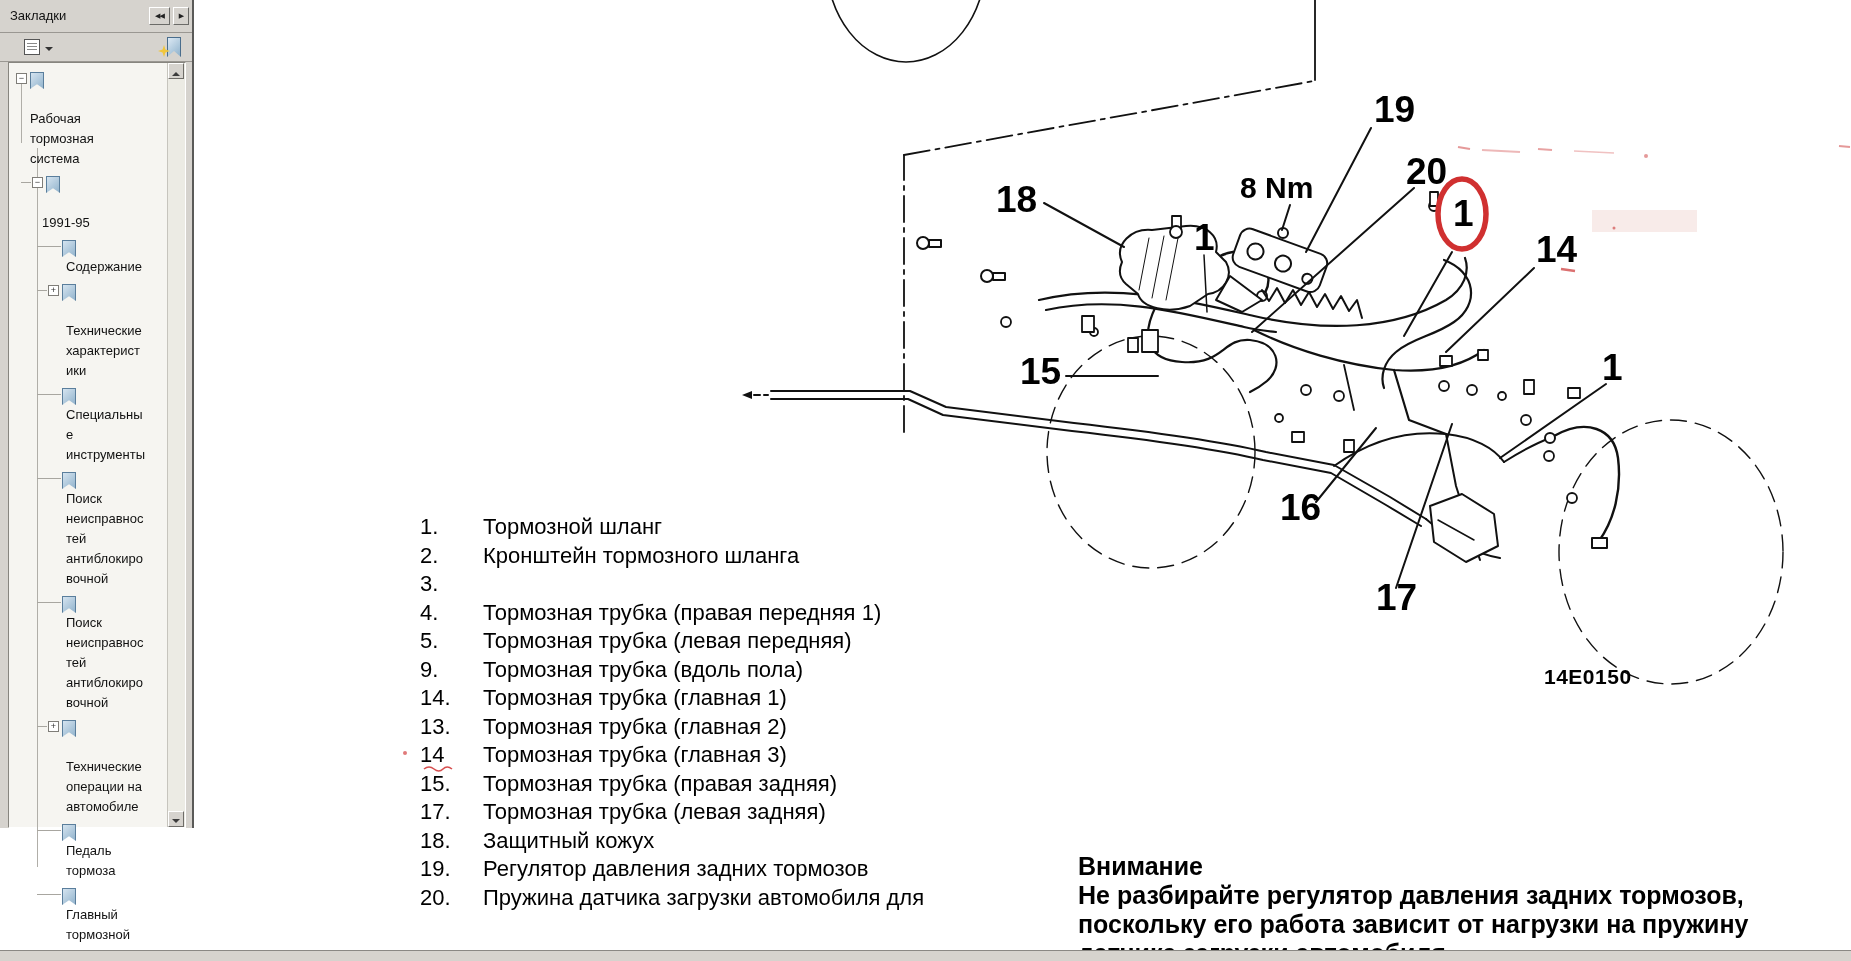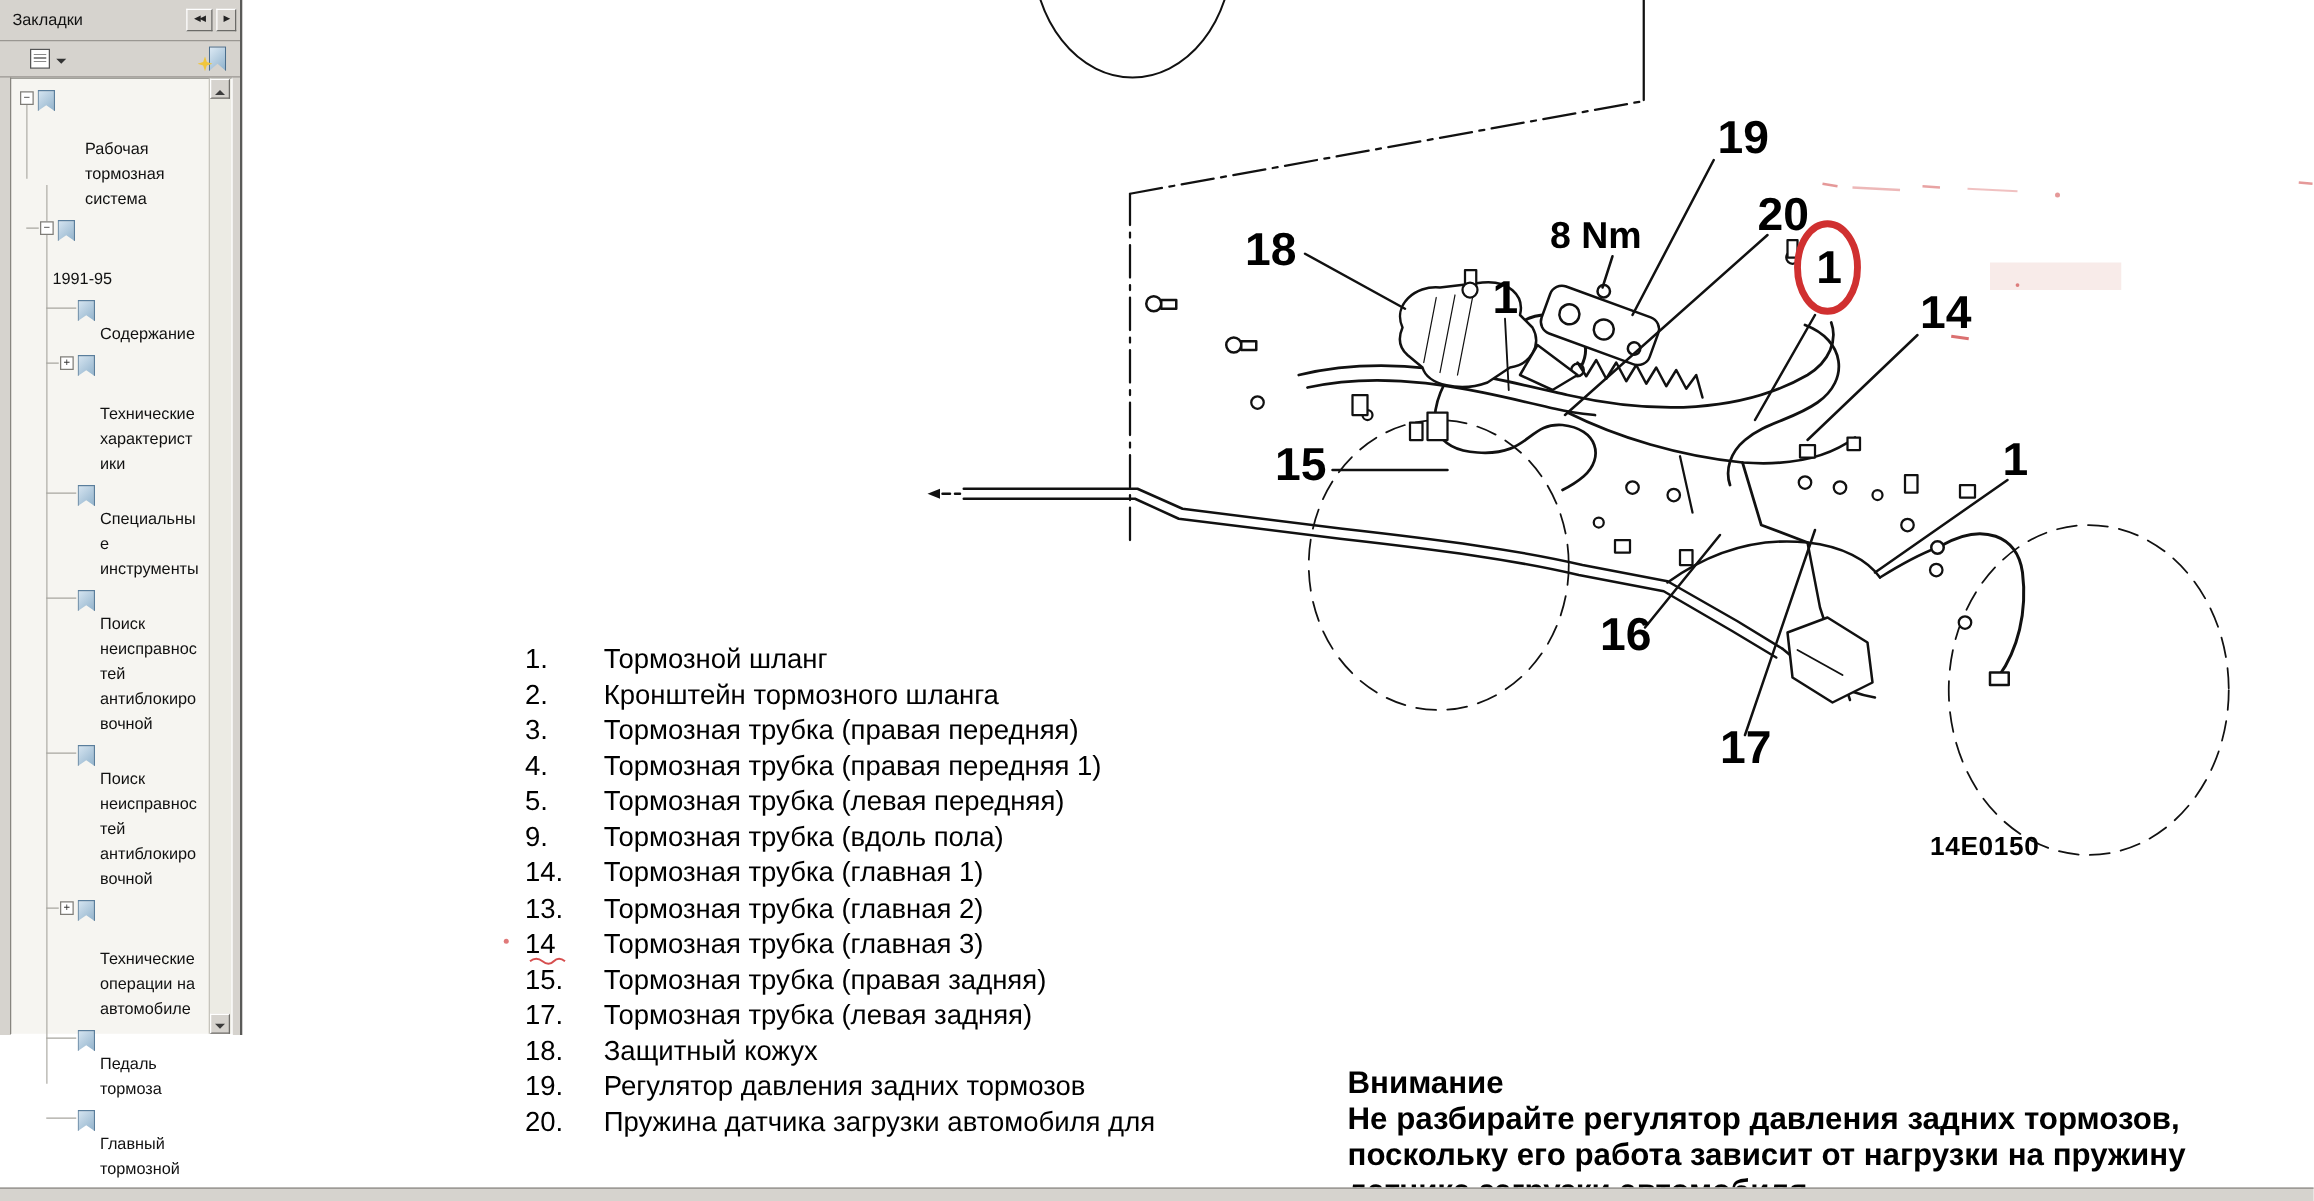--- a/index.html
+++ b/index.html
@@ -35,21 +35,21 @@
   .sarr{position:absolute;left:0;width:16px;height:16px;background:#d6d3ce;border:1px solid;
         border-color:#fff #6e6c68 #6e6c68 #fff;box-sizing:border-box}
   .sarr.up{top:0}.sarr.down{bottom:0}
   .sarr::before{content:"";position:absolute;left:3px;border:4px solid transparent}
   .sarr.up::before{top:4px;border-bottom-color:#3c3c3c}
   .sarr.down::before{top:7px;border-top-color:#3c3c3c}
 
   .tree-items{position:absolute;left:1px;top:6px;right:18px}
   .titem{position:relative;line-height:20px;font-size:13px;color:#111;margin-bottom:4px;
          white-space:pre-line;cursor:default}
-  .lv0{padding-left:58px}.lv1{padding-left:32px}.lv2{padding-left:70px}
+  .lv0{padding-left:20px}.lv1{padding-left:32px}.lv2{padding-left:56px}
   .lv1::before,.lv2::before{content:"";position:absolute;top:9px;border-top:1px solid #a8a6a0}
   .lv1::before{left:11px;width:10px}
   .lv2::before{left:27px;width:10px}
   .lv2.nobox::before{width:24px}
   .tbox{position:absolute;top:4px;width:11px;height:11px;background:#fff;border:1px solid #7f7d78;
         box-sizing:border-box;font-size:9px;line-height:8px;text-align:center;color:#333}
   .tbox.m::before{content:"−"}.tbox.p::before{content:"+"}
   .lv0>.tbox{left:6px}.lv1>.tbox{left:22px}.lv2>.tbox{left:38px}
   .bm{position:absolute;top:3px;width:12px;height:15px;
       background:linear-gradient(135deg,#d5e4f0,#93b4cd);border:1px solid #5a7e9c;
@@ -320,21 +320,20 @@
     <div class="pl-row">
         <span class="pl-num">1.</span>
         <span>Тормозной шланг</span>
       </div>
     <div class="pl-row">
         <span class="pl-num">2.</span>
         <span>Кронштейн тормозного шланга</span>
       </div>
     <div class="pl-row">
         <span class="pl-num">3.</span>
-        <span>Тормозная трубка (правая передняя)</span>
       </div>
     <div class="pl-row">
         <span class="pl-num">4.</span>
         <span>Тормозная трубка (правая передняя 1)</span>
       </div>
     <div class="pl-row">
         <span class="pl-num">5.</span>
         <span>Тормозная трубка (левая передняя)</span>
       </div>
     <div class="pl-row">

